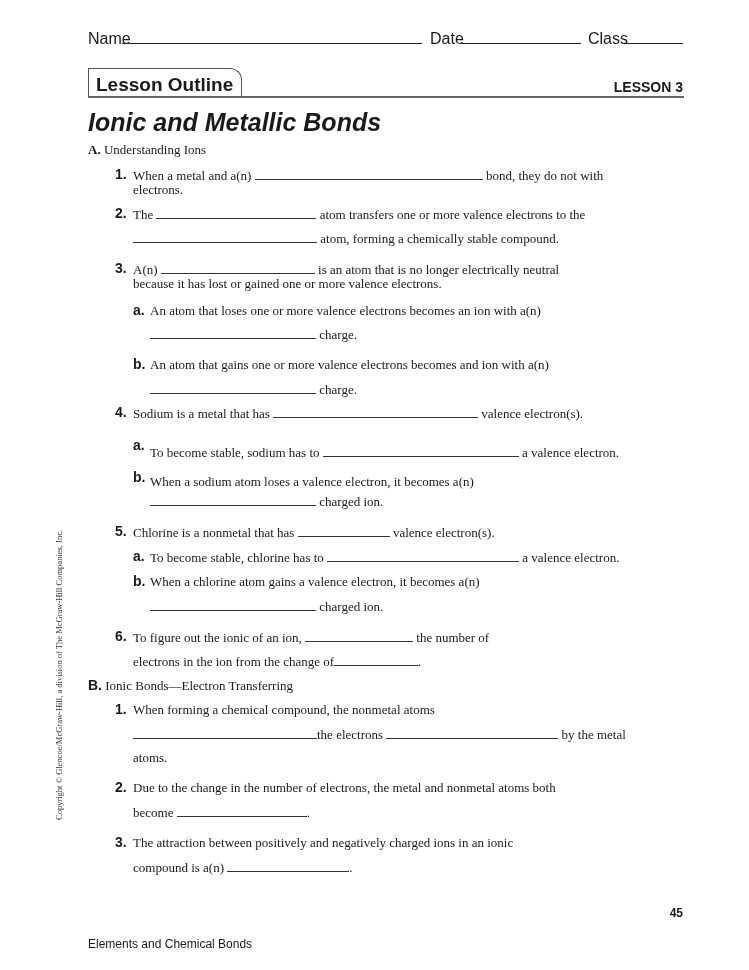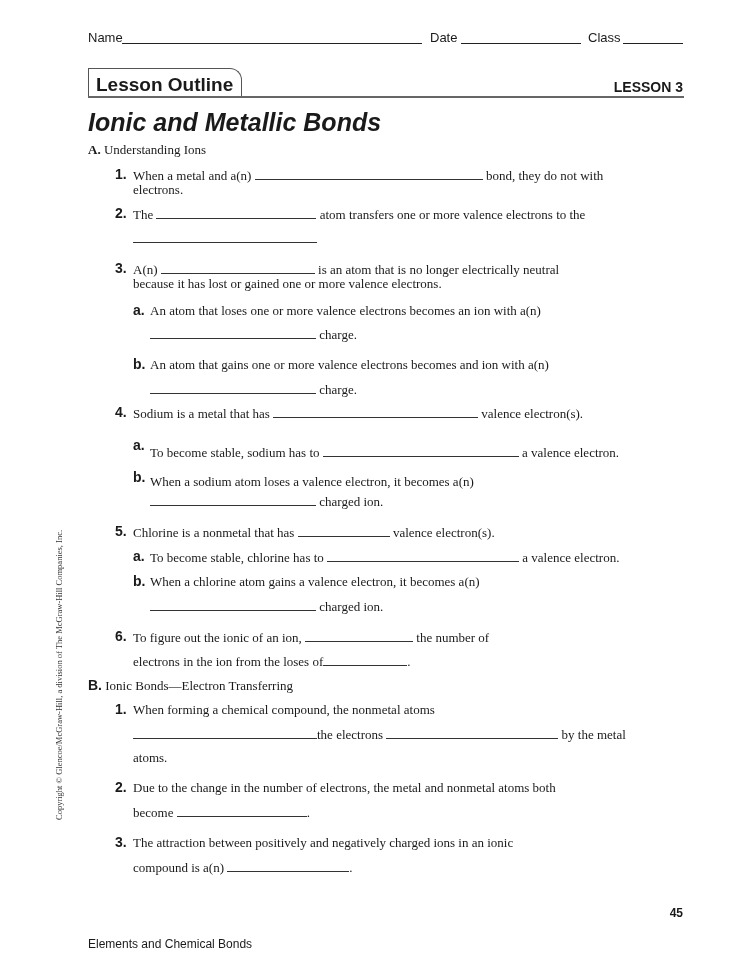--- a/index.html
+++ b/index.html
@@ -1,20 +1,20 @@
 <!DOCTYPE html>
 <html><head>
 <meta charset="utf-8">
 <style>
   html, body { margin:0; padding:0; background:#ffffff; }
   body { width:749px; height:970px; position:relative; overflow:hidden; color:#1a1a1a; }
   .abs { position:absolute; }
 
   
-  .hdr { font-family:"Liberation Sans", sans-serif; font-size:13px; top:30px; }
+  .hdr { font-family:"Liberation Sans", sans-serif; font-size:16px; top:30px; }
   .hline { position:absolute; height:0; border-bottom:1.5px solid #222; top:43px; }
 
   
   .tab { position:absolute; left:88px; top:68px; width:152px; height:28px;
          border:1.5px solid #555; border-bottom:none; border-top-right-radius:12px; }
   .tab-label { position:absolute; left:96px; top:74px; font-family:"Liberation Sans", sans-serif;
                font-weight:bold; font-size:19px; }
   .rule { position:absolute; left:88px; top:96px; width:596px; height:0; border-bottom:2px solid #666; }
   .lesson-num { position:absolute; right:66px; top:79px; font-family:"Liberation Sans", sans-serif;
                 font-weight:bold; font-size:14px; }
@@ -64,20 +64,21 @@
 <div class="line" style="left:133px; top:182px;">electrons.</div>
 
 <span class="num" style="left:115px; top:205px;">2.</span>
 <div class="line" style="left:133px; top:206px;">
   <span>The</span>
   <span class="blank" style="width:160px;"></span>
   <span>atom transfers one or more valence electrons to the</span>
 </div>
 <div class="line" style="left:133px; top:230px;">
   <span class="blank" style="width:184px;"></span>
+  <span>atom, forming a chemically stable compound.</span>
 </div>
 
 <span class="num" style="left:115px; top:260px;">3.</span>
 <div class="line" style="left:133px; top:261px;">
   <span>A(n)</span>
   <span class="blank" style="width:154px;"></span>
   <span>is an atom that is no longer electrically neutral</span>
 </div>
 <div class="line" style="left:133px; top:276px;">because it has lost or gained one or more valence electrons.</div>
 
@@ -137,21 +138,21 @@
   <span>charged ion.</span>
 </div>
 
 <span class="num" style="left:115px; top:628px;">6.</span>
 <div class="line" style="left:133px; top:629px;">
   <span>To figure out the ionic of an ion,</span>
   <span class="blank" style="width:108px;"></span>
   <span>the number of</span>
 </div>
 <div class="line" style="left:133px; top:653px;">
-  <span>electrons in the ion from the loses of</span><span class="blank" style="width:84px;"></span><span>.</span>
+  <span>electrons in the ion from the change of</span><span class="blank" style="width:84px;"></span><span>.</span>
 </div>
 
 <div class="line" style="left:88px; top:677px;">
   <span class="secB">B.</span>
   <span>Ionic Bonds—Electron Transferring</span>
 </div>
 
 <span class="num" style="left:115px; top:701px;">1.</span>
 <div class="line" style="left:133px; top:702px;">When forming a chemical compound, the nonmetal atoms</div>
 <div class="line" style="left:133px; top:726px;">

